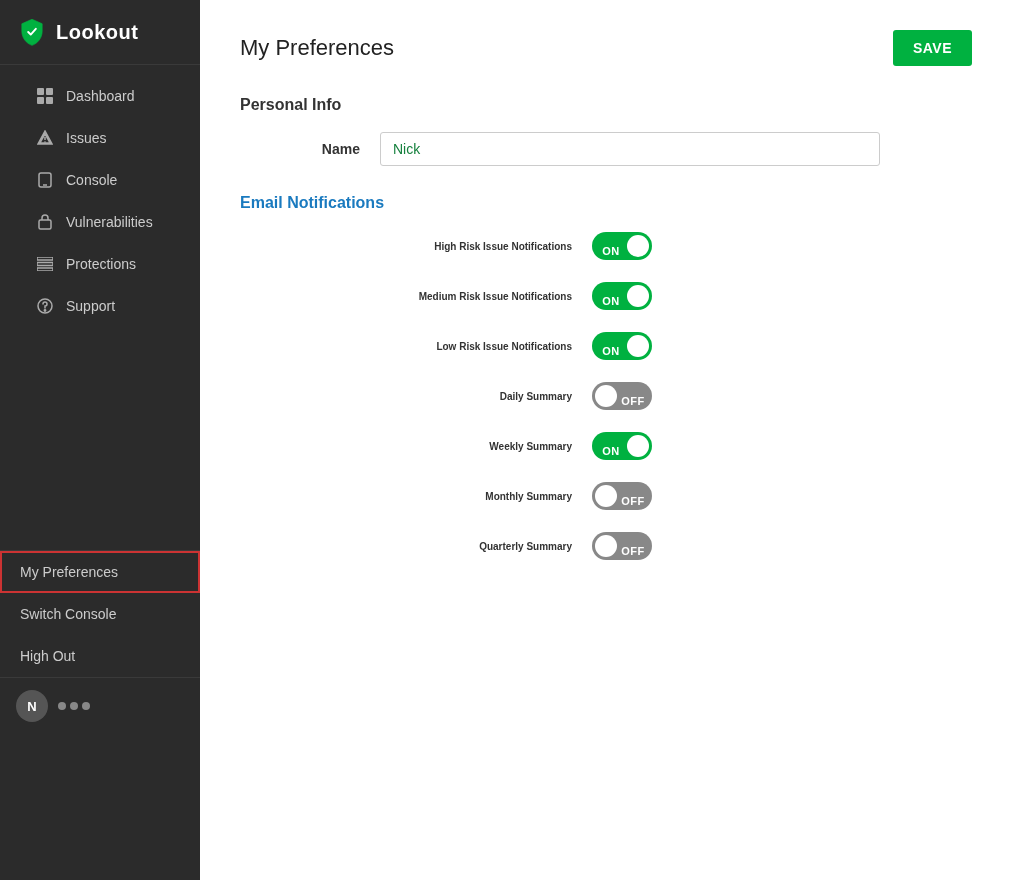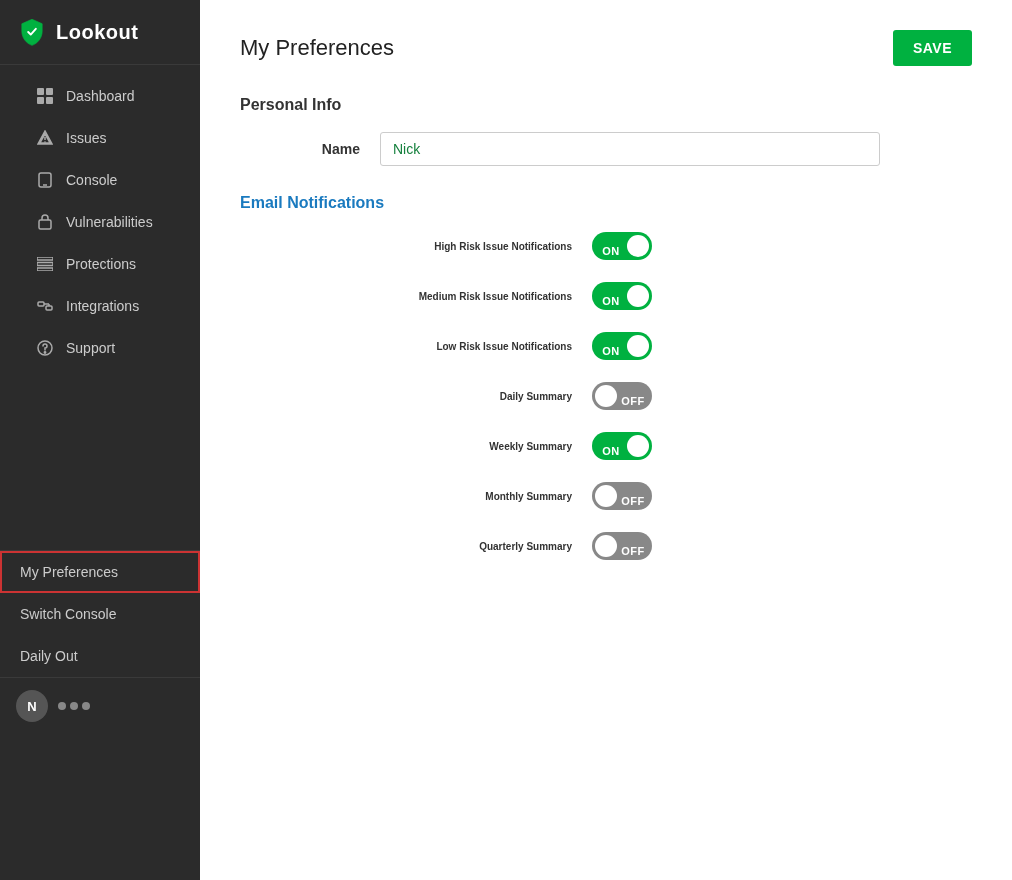--- a/index.html
+++ b/index.html
@@ -329,31 +329,20 @@
       <span class="nav-icon">
         <svg width="16" height="14" viewBox="0 0 16 14" fill="none" stroke="currentColor" stroke-width="1.5">
             <rect x="0" y="0" width="16" height="3" rx="0.5"></rect>
             <rect x="0" y="5.5" width="16" height="3" rx="0.5"></rect>
             <rect x="0" y="11" width="16" height="3" rx="0.5"></rect>
           </svg>
       </span>
       <span>Protections</span>
     </div>
 
-    <div class="nav-item">
-      <span class="nav-icon">
-        <svg width="16" height="16" viewBox="0 0 16 16" fill="none" stroke="currentColor" stroke-width="1.5">
-            <rect x="1" y="4" width="6" height="4" rx="1"></rect>
-            <rect x="9" y="8" width="6" height="4" rx="1"></rect>
-            <line x1="7" y1="6" x2="12" y2="6"></line>
-            <line x1="12" y1="6" x2="12" y2="8"></line>
-          </svg>
-      </span>
-      <span>Integrations</span>
-    </div>
 
 
     <div class="nav-item">
       <span class="nav-icon">
         <svg width="16" height="16" viewBox="0 0 16 16" fill="none" stroke="currentColor" stroke-width="1.5">
             <circle cx="8" cy="8" r="7"></circle>
             <path d="M6 6a2 2 0 1 1 2 2v2" stroke-linecap="round"></path>
             <circle cx="8" cy="12.5" r="0.7" fill="currentColor"></circle>
           </svg>
       </span>
@@ -362,21 +351,21 @@
   </div>
 
   <div class="sidebar-bottom">
     <div class="sidebar-bottom-item my-preferences-item">
       <span>My Preferences</span>
     </div>
     <div class="sidebar-bottom-item">
       <span>Switch Console</span>
     </div>
     <div class="sidebar-bottom-item">
-      <span>Daily Out</span>
+      <span>High Out</span>
     </div>
     <div class="user-row">
       <div class="user-avatar">
         <span>N</span>
       </div>
       <div class="user-info">
         <div class="user-dot"></div>
         <div class="user-dot"></div>
         <div class="user-dot"></div>
       </div>

